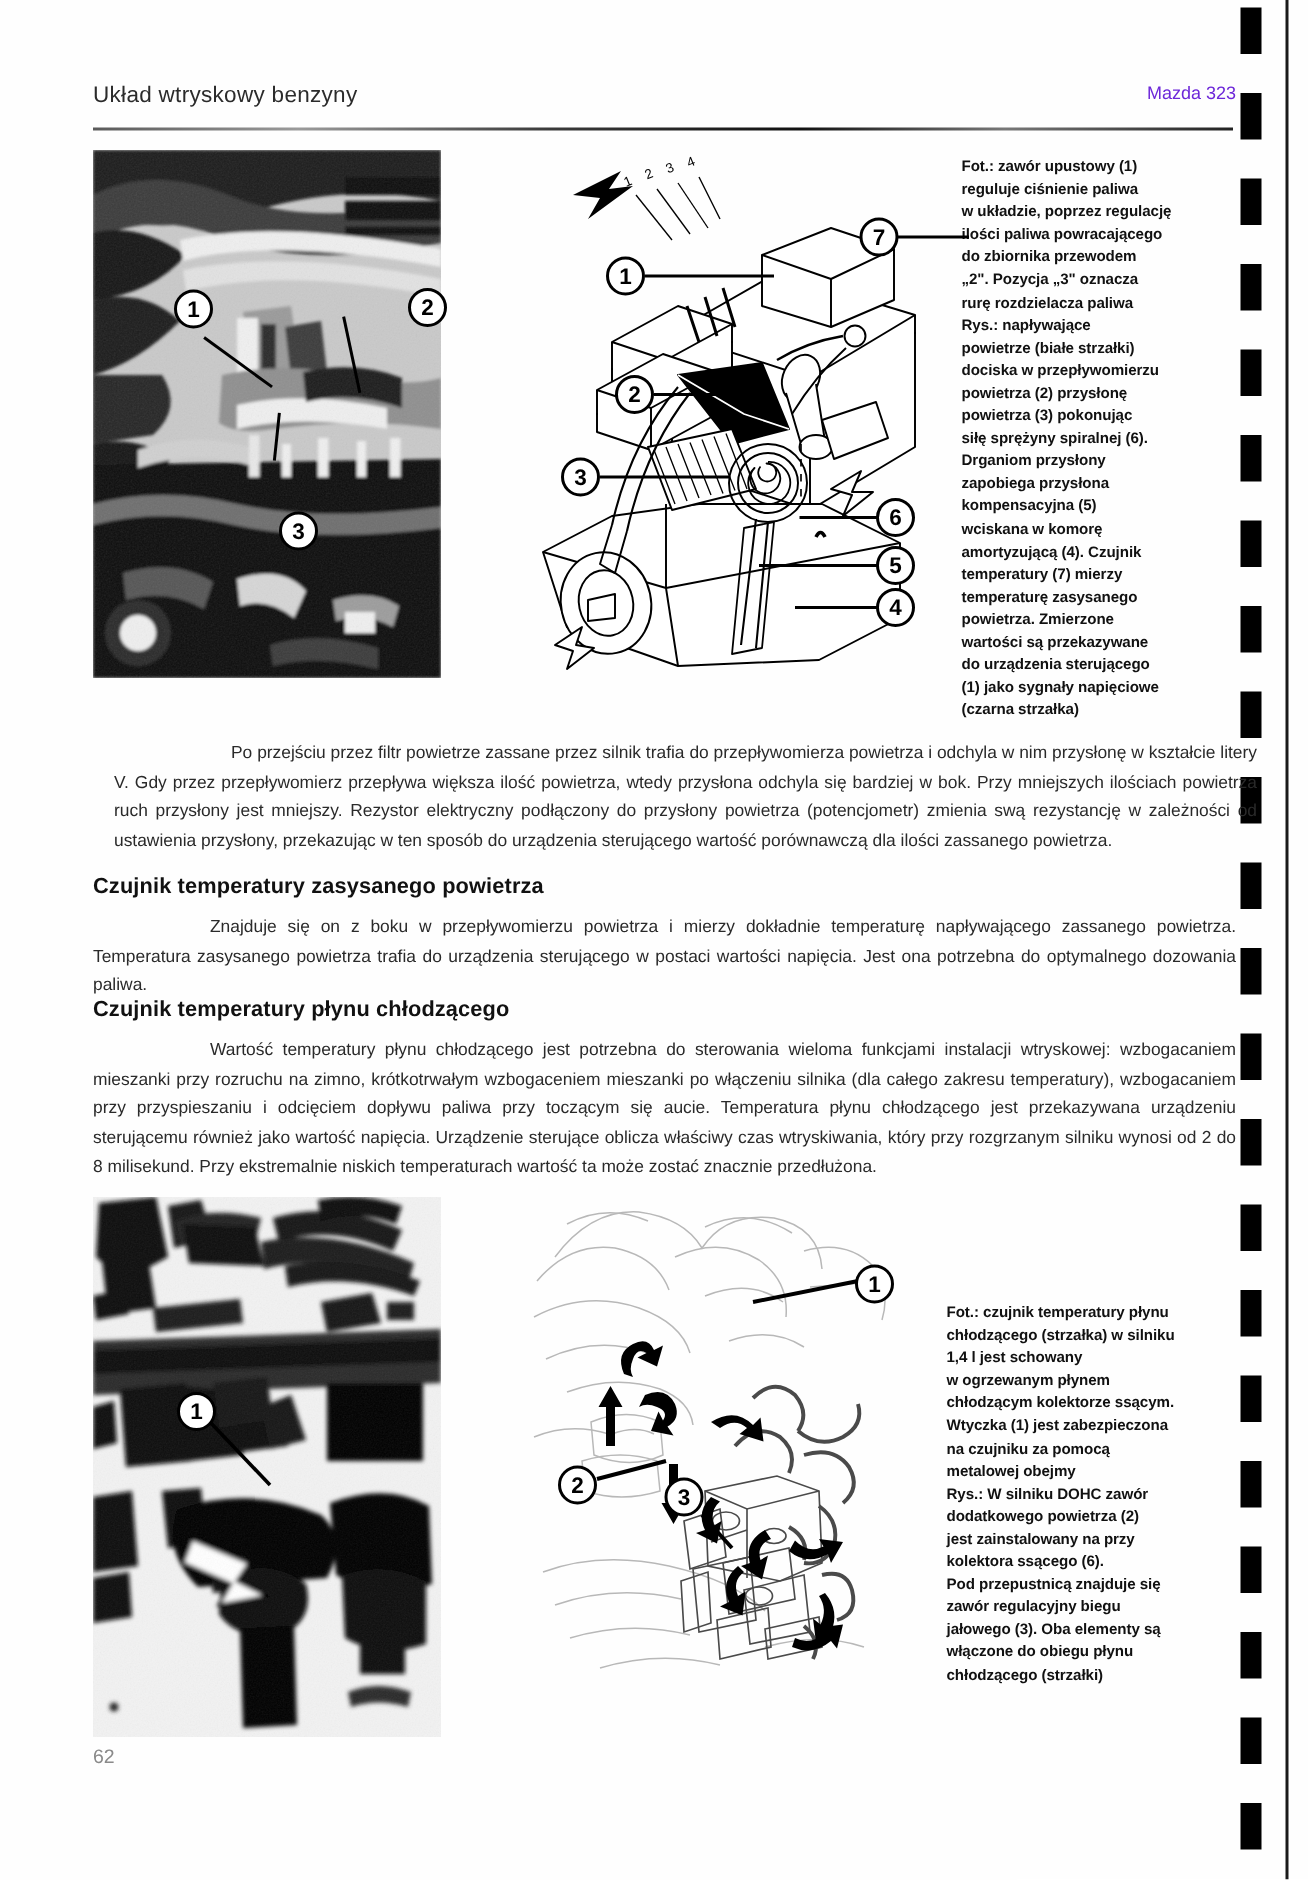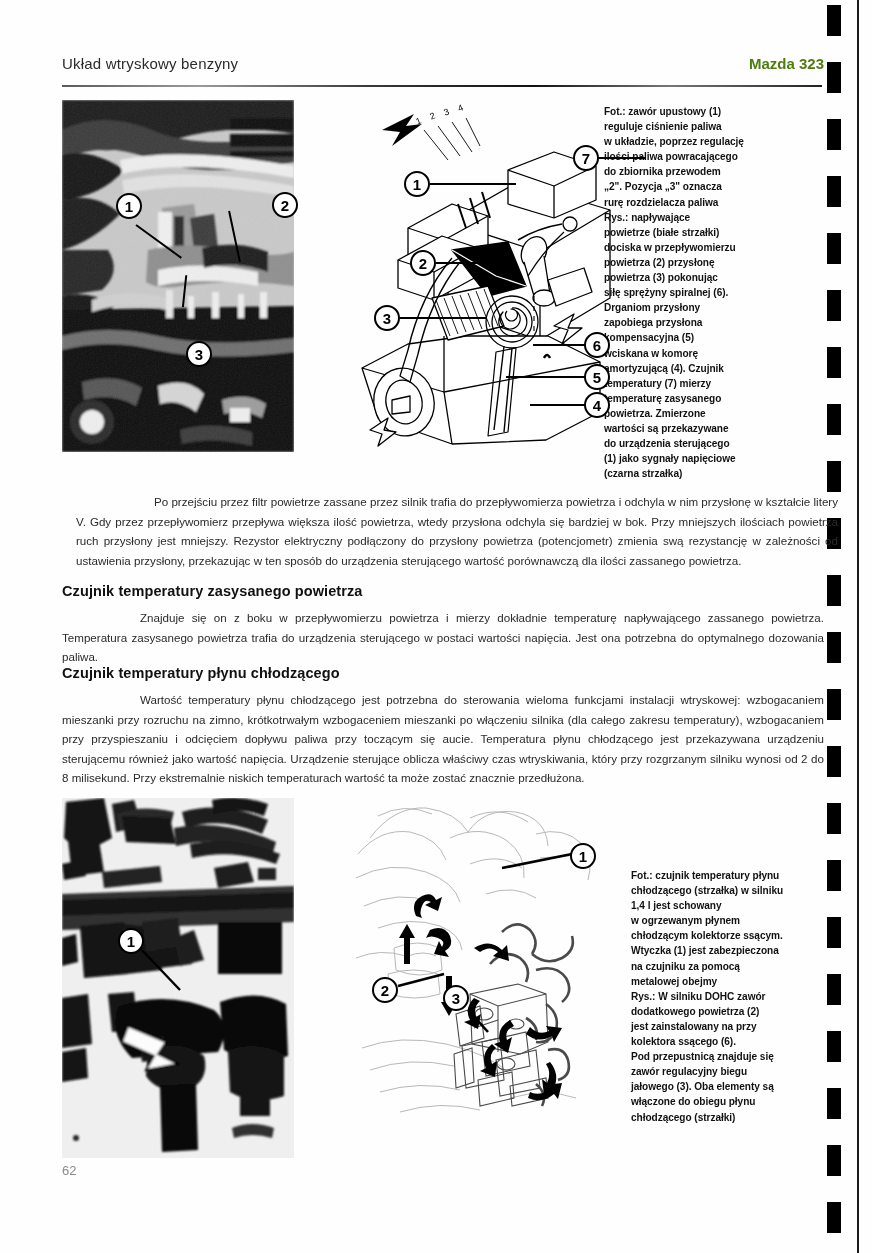--- a/index.html
+++ b/index.html
@@ -12,21 +12,21 @@
   .page { position: relative; width: 872px; height: 1253px; background: #fefefe; }
 
   
   .header { position: absolute; left: 62px; top: 55px; width: 762px; height: 30px; }
   .header-left {
     position: absolute; left: 0; top: 0;
     font-size: 15px; color: #2b2b2b; letter-spacing: .2px;
   }
   .header-right {
     position: absolute; right: 0; top: 0;
-    font-size: 15px; font-weight: bold; color: #4d7c0f;
+    font-size: 12px; font-weight: normal; color: #6d28d9;
   }
   .header-rule {
     position: absolute; left: 62px; top: 85px; width: 760px; height: 2px;
     background: linear-gradient(90deg,#5a5a5a 0%,#9a9a9a 18%,#3a3a3a 40%,#111 62%,#777 80%,#222 100%);
   }
 
   
   .bind-line { position: absolute; left: 857px; top: 0; width: 2px; height: 1253px; background:#1a1a1a; }
   .bind-mark { position: absolute; left: 827px; width: 14px; height: 31px; background: #000; }
 
@@ -263,21 +263,21 @@
 
   <div class="leader" style="left:533px; top:344px; width:53px;"></div>
   <div class="callout" style="left:584px; top:332px;">6</div>
 
   <div class="leader" style="left:506px; top:376px; width:80px;"></div>
   <div class="callout" style="left:584px; top:364px;">5</div>
 
   <div class="leader" style="left:530px; top:404px; width:56px;"></div>
   <div class="callout" style="left:584px; top:392px;">4</div>
 
-  <div class="caption" style="left:604px; top:104px; width:196px;">
+  <div class="caption" style="left:641px; top:104px; width:196px;">
     <div>Fot.: zawór upustowy (1)</div>
     <div>reguluje ciśnienie paliwa</div>
     <div>w układzie, poprzez regulację</div>
     <div>ilości paliwa powracającego</div>
     <div>do zbiornika przewodem</div>
     <div>„2". Pozycja „3" oznacza</div>
     <div>rurę rozdzielacza paliwa</div>
     <div>Rys.: napływające</div>
     <div>powietrze (białe strzałki)</div>
     <div>dociska w przepływomierzu</div>

